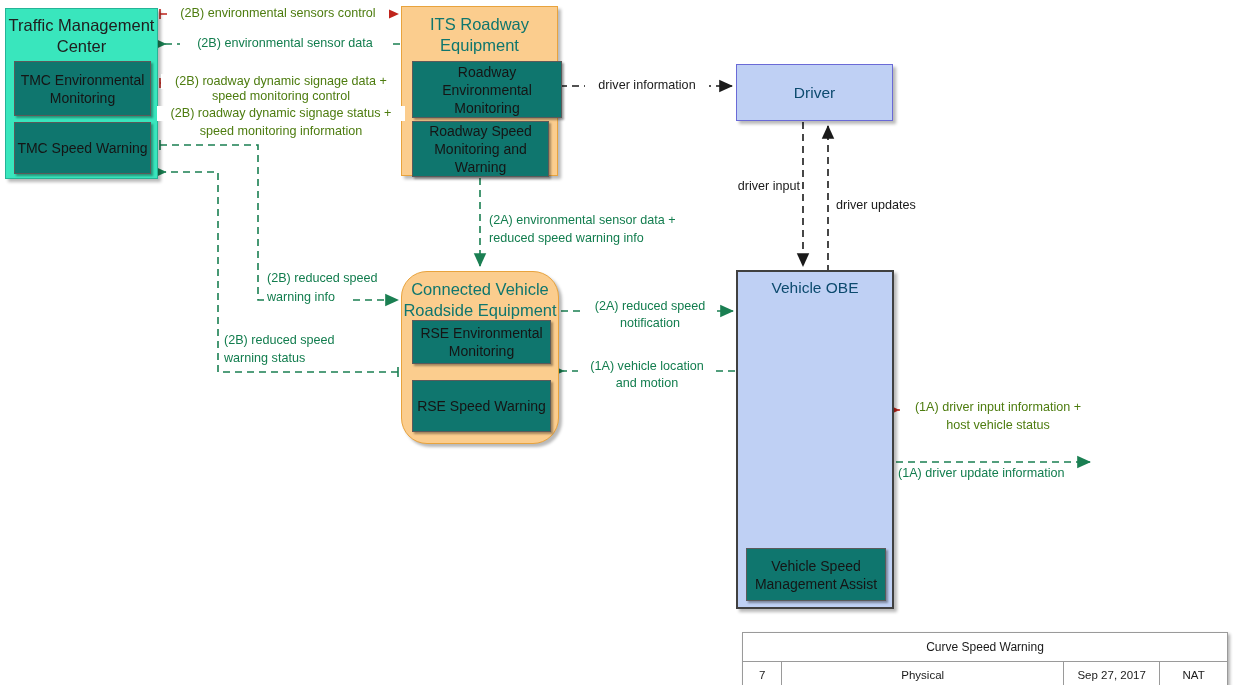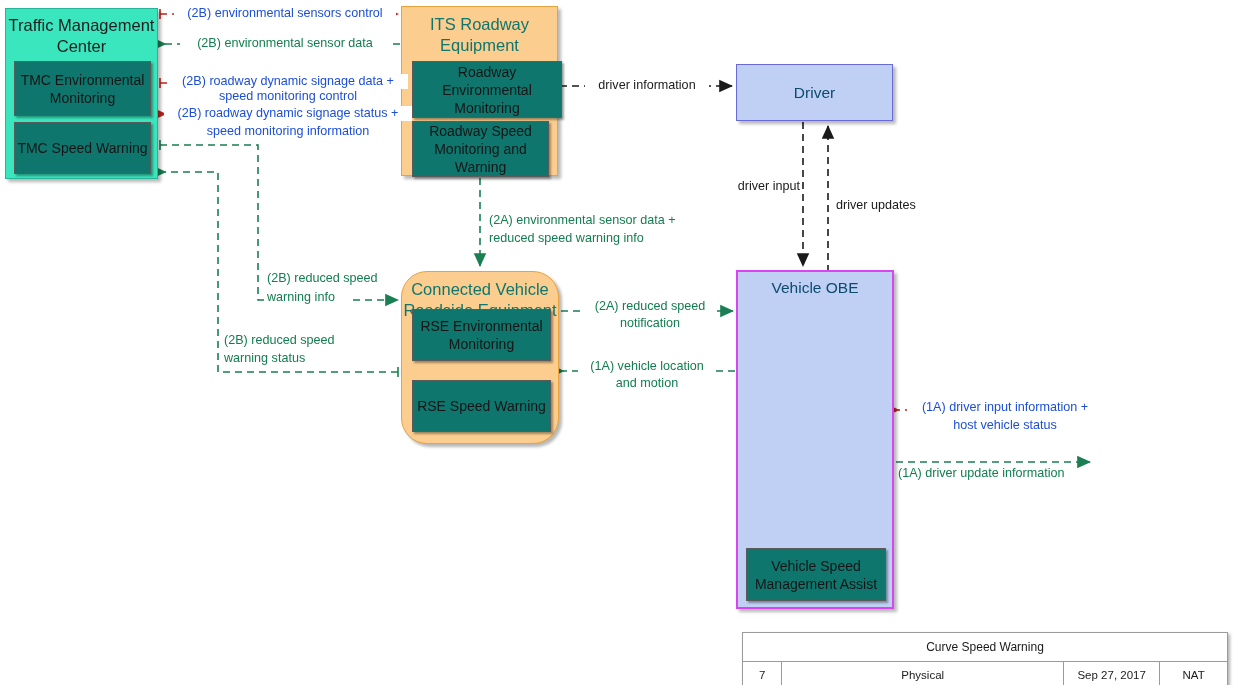--- a/index.html
+++ b/index.html
@@ -11,36 +11,36 @@
   .node{position:absolute;box-sizing:border-box;z-index:5;
         box-shadow:3px 3px 3px rgba(0,0,0,.28);}
   .node .ntitle{position:absolute;left:0;right:0;text-align:center;color:#0c4a6e;}
 
   .node.tmc{background:#39e6bd;border:1px solid #25b497;}
   .node.tmc .ntitle{top:6px;font-size:16.5px;line-height:21px;color:#202020;}
 
   .node.its,.node.cvrse{background:#fbcd8e;border:1px solid #e8a33d;}
   .node.its .ntitle,.node.cvrse .ntitle{top:7px;font-size:16.5px;line-height:21px;color:#0f766e;}
 
-  .node.obe{background:#bfd0f4;border:2px solid #d946ef;}
+  .node.obe{background:#bfd0f4;border:2px solid #404040;}
   .node.obe .ntitle{top:6px;font-size:15.5px;line-height:19px;}
 
   .node.plain{background:#bfd0f4;border:1.5px solid #6a6ad6;}
   .node.plain .ntitle{top:50%;transform:translateY(-50%);font-size:15.5px;}
 
   
   .sub{position:absolute;box-sizing:border-box;background:#0f766e;
        border:1.5px solid #5a5a5a;box-shadow:2px 2px 2px rgba(0,0,0,.35);
        display:flex;align-items:center;justify-content:center;text-align:center;
        font-size:14px;line-height:18px;color:#151515;padding:2px 1px;}
 
   
   .lbl{position:absolute;z-index:7;font-size:12.6px;line-height:15px;
        text-align:center;white-space:nowrap;background:#ffffff;padding:0 2px;}
-  .lbl.red{color:#1d4ed8;margin-left:7px;}
+  .lbl.red{color:#4d7c0f;}
   .lbl.green{color:#127d4e;}
   .lbl.black{color:#1a1a1a;}
   .lbl.nobg{background:transparent;}
 
   
   #legend{position:absolute;left:742px;top:632px;width:486px;z-index:9;
           border-collapse:collapse;background:#fff;
           box-shadow:2px 2px 3px rgba(0,0,0,.3);}
   #legend td{border:1px solid #9a9a9a;font-size:11.5px;color:#1a1a1a;
              text-align:center;padding:4px 2px;height:18px;}
@@ -156,21 +156,21 @@
     </div>
     <div class="sub" style="left:10px;top:54px;width:150px;height:57px;">Roadway Environmental Monitoring</div>
     <div class="sub" style="left:10px;top:114px;width:137px;height:56px;">Roadway Speed Monitoring and Warning</div>
   </div>
 
   <div class="node cvrse" style="left:401px;top:271px;width:158px;height:173px;border-radius:26px;">
     <div class="ntitle">
       <div>Connected Vehicle</div>
       <div>Roadside Equipment</div>
     </div>
-    <div class="sub" style="left:10px;top:37px;width:139px;height:52px;">RSE Environmental Monitoring</div>
+    <div class="sub" style="left:10px;top:48px;width:139px;height:44px;">RSE Environmental Monitoring</div>
     <div class="sub" style="left:10px;top:108px;width:139px;height:52px;">RSE Speed Warning</div>
   </div>
 
   <div class="node plain" style="left:736px;top:64px;width:157px;height:57px;">
     <div class="ntitle">Driver</div>
   </div>
 
   <div class="node obe" style="left:736px;top:270px;width:158px;height:339px;">
     <div class="ntitle">Vehicle OBE</div>
     <div class="sub" style="left:8px;top:276px;width:140px;height:53px;">Vehicle Speed Management Assist</div>

